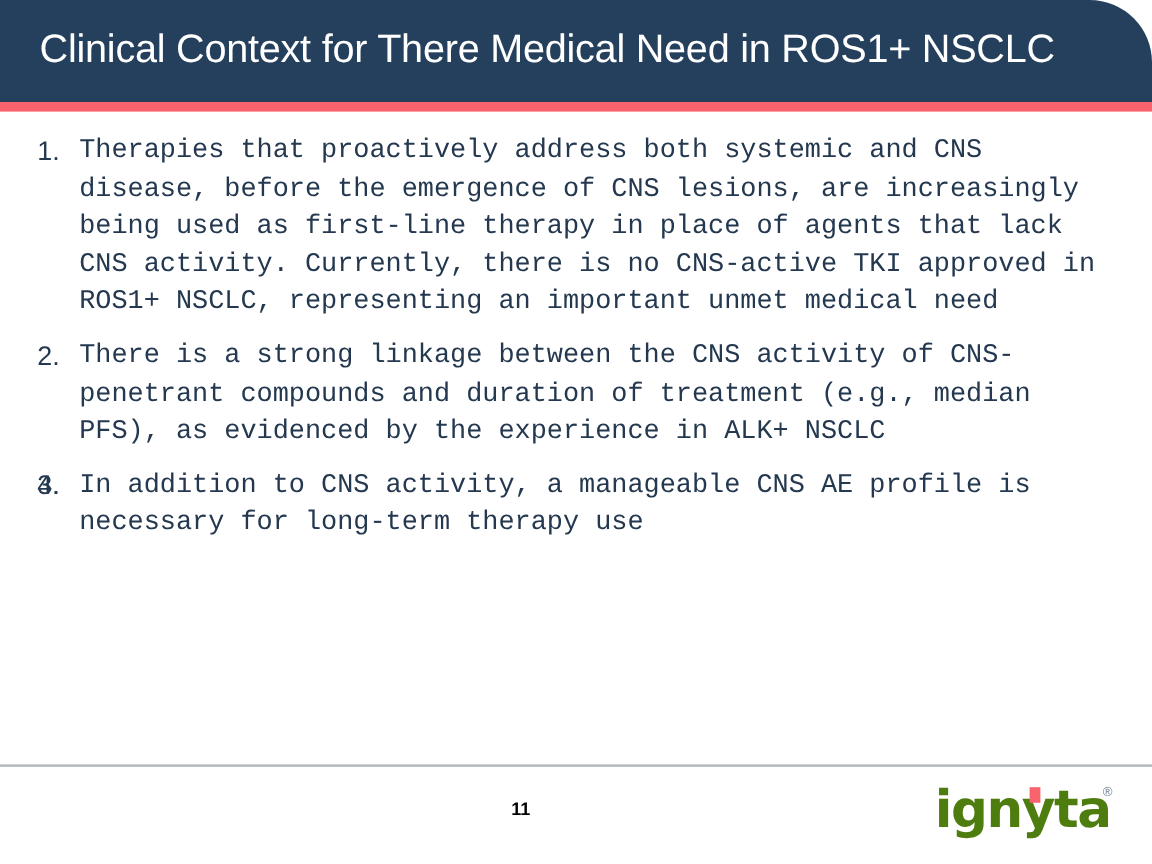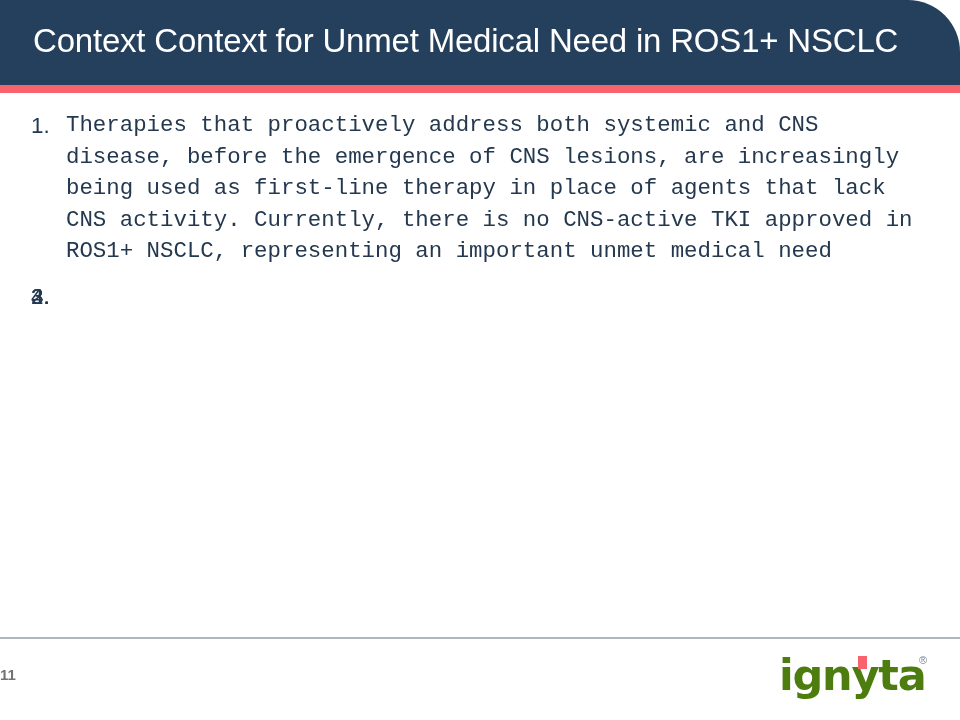--- a/index.html
+++ b/index.html
@@ -84,23 +84,23 @@
     left: 0;
     top: 637px;
     width: 960px;
     height: 2px;
     background: #AFB6BE;
   }
   #page-number {
     position: absolute;
     left: 0;
     top: 666px;
-    width: 960px;
-    text-align: left;
-    color: #737373;
+    width: 868px;
+    text-align: center;
+    color: #000000;
     font-size: 15px;
     font-weight: bold;
   }
   #brand-logo {
     position: absolute;
     left: 779px;
     top: 652px;
     height: 46px;
     width: 160px;
   }
@@ -129,41 +129,43 @@
     top: 3px;
     color: #7A8795;
     font-size: 11px;
     line-height: 11px;
   }
 </style>
 </head>
 <body>
 
 <div id="slide-header">
-  <div id="slide-title">Context Context for Unmet Medical Need in ROS1+ NSCLC</div>
+  <div id="slide-title">Clinical Context for There Medical Need in ROS1+ NSCLC</div>
 </div>
 <div id="accent-bar"></div>
 
 <div id="slide-body">
 
   <div class="bullet-item">
     <span class="bullet-number">1.</span>
     <span class="bullet-text">Therapies that proactively address both systemic and CNS disease, before the emergence of CNS lesions, are increasingly being used as first-line therapy in place of agents that lack CNS activity. Currently, there is no CNS-active TKI approved in ROS1+ NSCLC, representing an important unmet medical need</span>
   </div>
 
   <div class="bullet-item">
     <span class="bullet-number">2.</span>
+    <span class="bullet-text">There is a strong linkage between the CNS activity of CNS-penetrant compounds and duration of treatment (e.g., median PFS), as evidenced by the experience in ALK+ NSCLC</span>
   </div>
 
   <div class="bullet-item">
     <span class="bullet-number">3.</span>
   </div>
 
   <div class="bullet-item">
     <span class="bullet-number">4.</span>
+    <span class="bullet-text">In addition to CNS activity, a manageable CNS AE profile is necessary for long-term therapy use</span>
   </div>
 
 </div>
 
 <div id="footer-rule"></div>
 
 <div id="page-number">11</div>
 
 <div id="brand-logo">
   <span id="brand-wordmark">ignyta</span>

